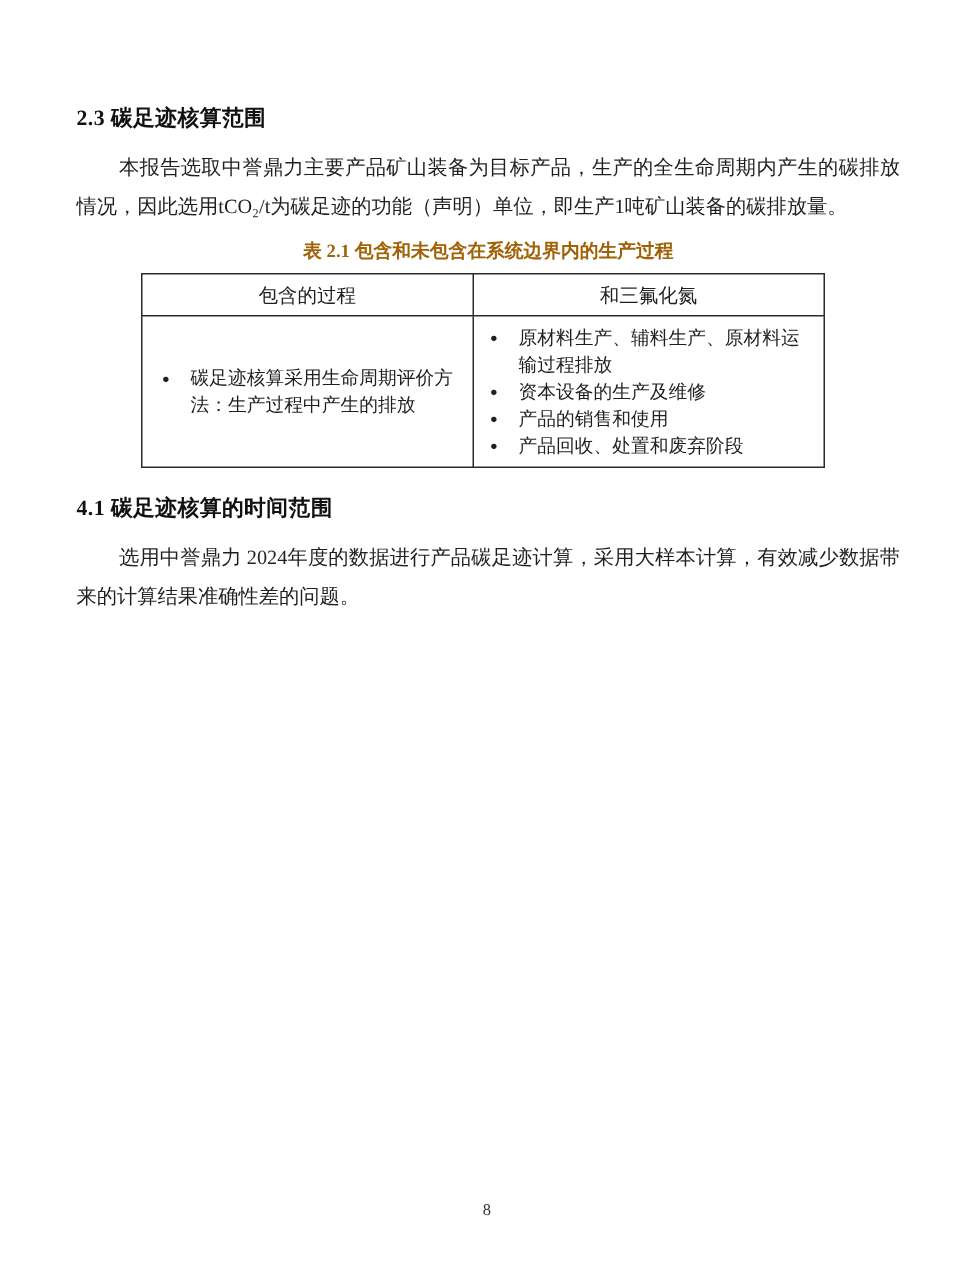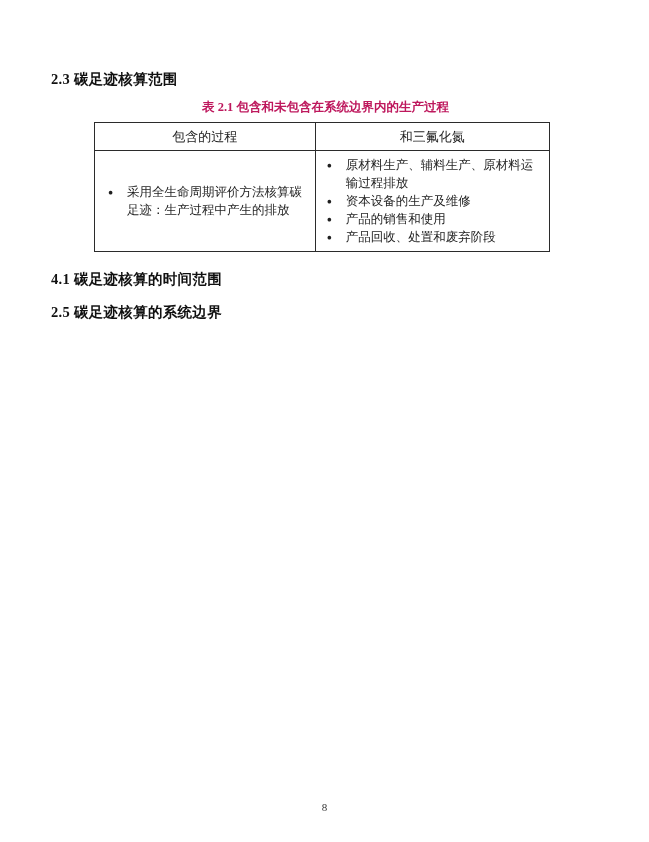--- a/index.html
+++ b/index.html
@@ -40,21 +40,21 @@
     text-align: justify;
     text-indent: 2.1em;
     margin: 0;
   }
   .table-caption {
     text-align: center;
     font-weight: bold;
     font-size: 12.5px;
     line-height: 16px;
     margin: 8px 0 7px 0;
-    color: #be185d;
+    color: #a16207;
   }
   table.boundary {
     border-collapse: collapse;
     table-layout: fixed;
     margin-left: 43px;
     width: 456px;
     font-size: 12.5px;
   }
   table.boundary col.col-included { width: 48.5%; }
   table.boundary col.col-excluded { width: 51.5%; }
@@ -106,20 +106,21 @@
 </style>
 </head>
 <body>
 
 <div class="page">
   <div class="content">
 
     <h2 class="sec-heading">2.3 碳足迹核算范围</h2>
 
 
+    <p class="para">本报告选取中誉鼎力主要产品矿山装备为目标产品，生产的全生命周期内产生的碳排放情况，因此选用tCO₂/t为碳足迹的功能（声明）单位，即生产1吨矿山装备的碳排放量。</p>
 
 
 
     <div class="table-caption">表 2.1 包含和未包含在系统边界内的生产过程</div>
 
     <table class="boundary">
       <colgroup>
         <col class="col-included">
         <col class="col-excluded">
       </colgroup>
@@ -127,21 +128,21 @@
         <tr>
           <th>包含的过程</th>
           <th>和三氟化氮</th>
         </tr>
       </thead>
       <tbody>
         <tr>
           <td class="cell-included">
             <div class="li">
               <span class="bullet">●</span>
-              <span class="li-text">采用全生命周期评价方法核算碳足迹：生产过程中产生的排放</span>
+              <span class="li-text">碳足迹核算采用生命周期评价方法：生产过程中产生的排放</span>
             </div>
           </td>
           <td class="cell-excluded">
             <div class="li">
               <span class="bullet">●</span>
               <span class="li-text">原材料生产、辅料生产、原材料运输过程排放</span>
             </div>
             <div class="li">
               <span class="bullet">●</span>
               <span class="li-text">资本设备的生产及维修</span>
@@ -154,19 +155,19 @@
               <span class="bullet">●</span>
               <span class="li-text">产品回收、处置和废弃阶段</span>
             </div>
           </td>
         </tr>
       </tbody>
     </table>
 
     <h2 class="sec-heading mt-lg">4.1 碳足迹核算的时间范围</h2>
 
+    <p class="para">选用中誉鼎力 2024年度的数据进行产品碳足迹计算，采用大样本计算，有效减少数据带来的计算结果准确性差的问题。</p>
 
-    <h2 class="sec-heading mt-md">2.5 碳足迹核算的系统边界</h2>
 
   </div>
 
   <div class="page-num">8</div>
 </div>
 
 </body></html>

